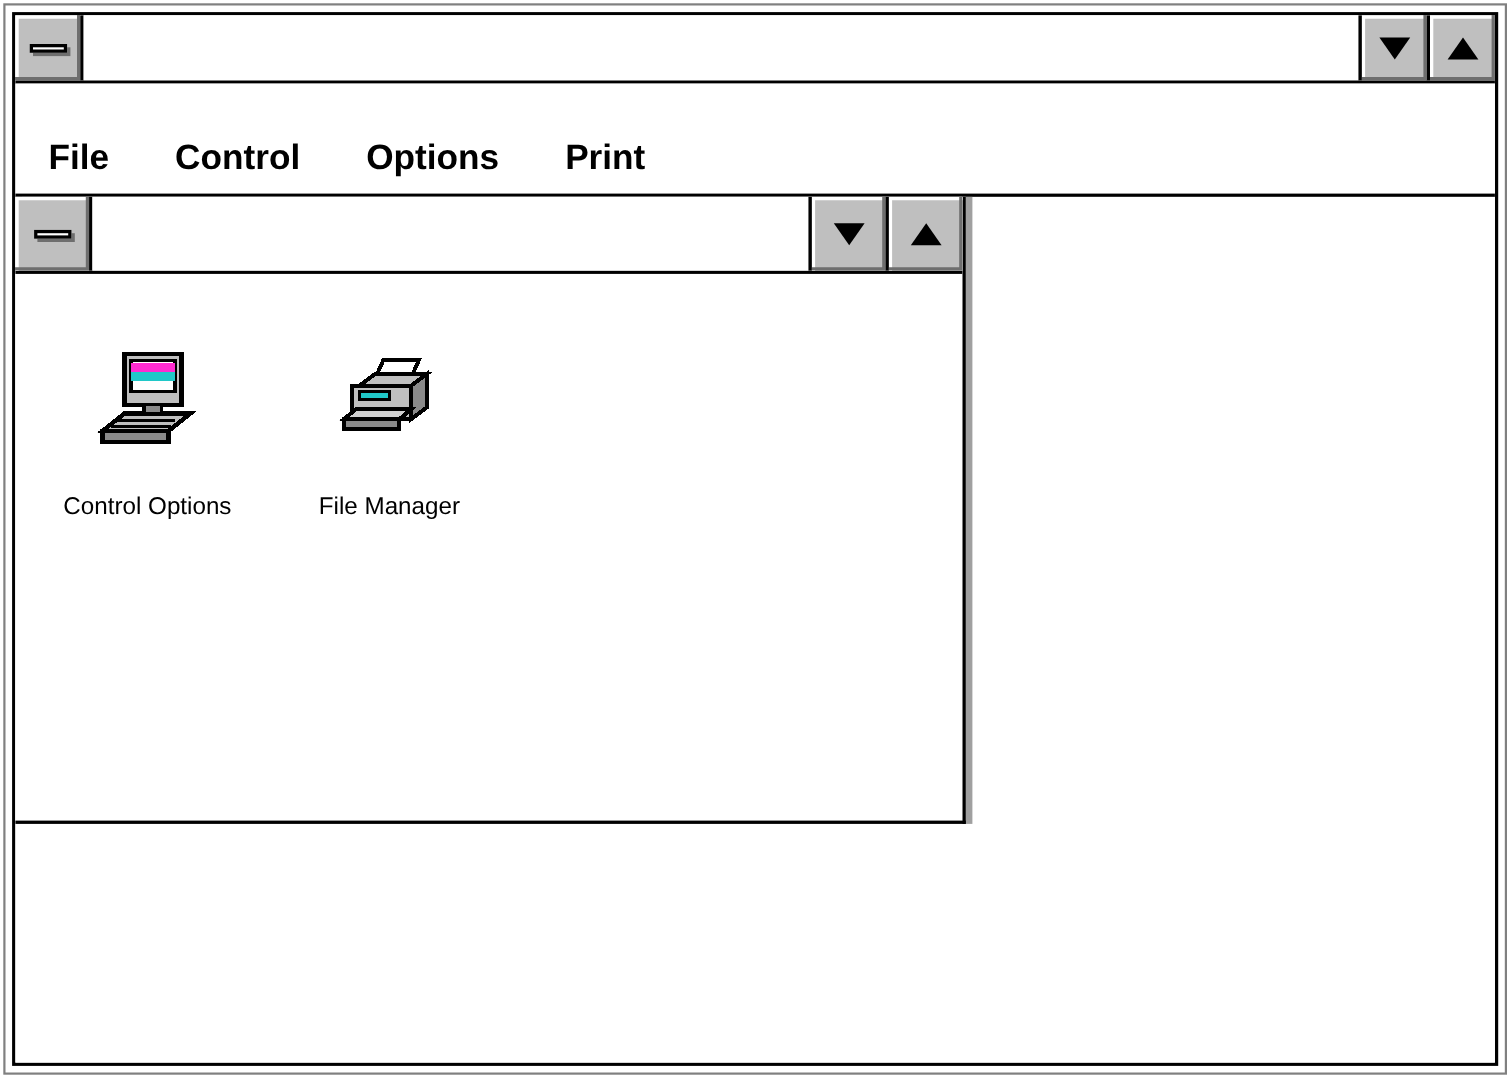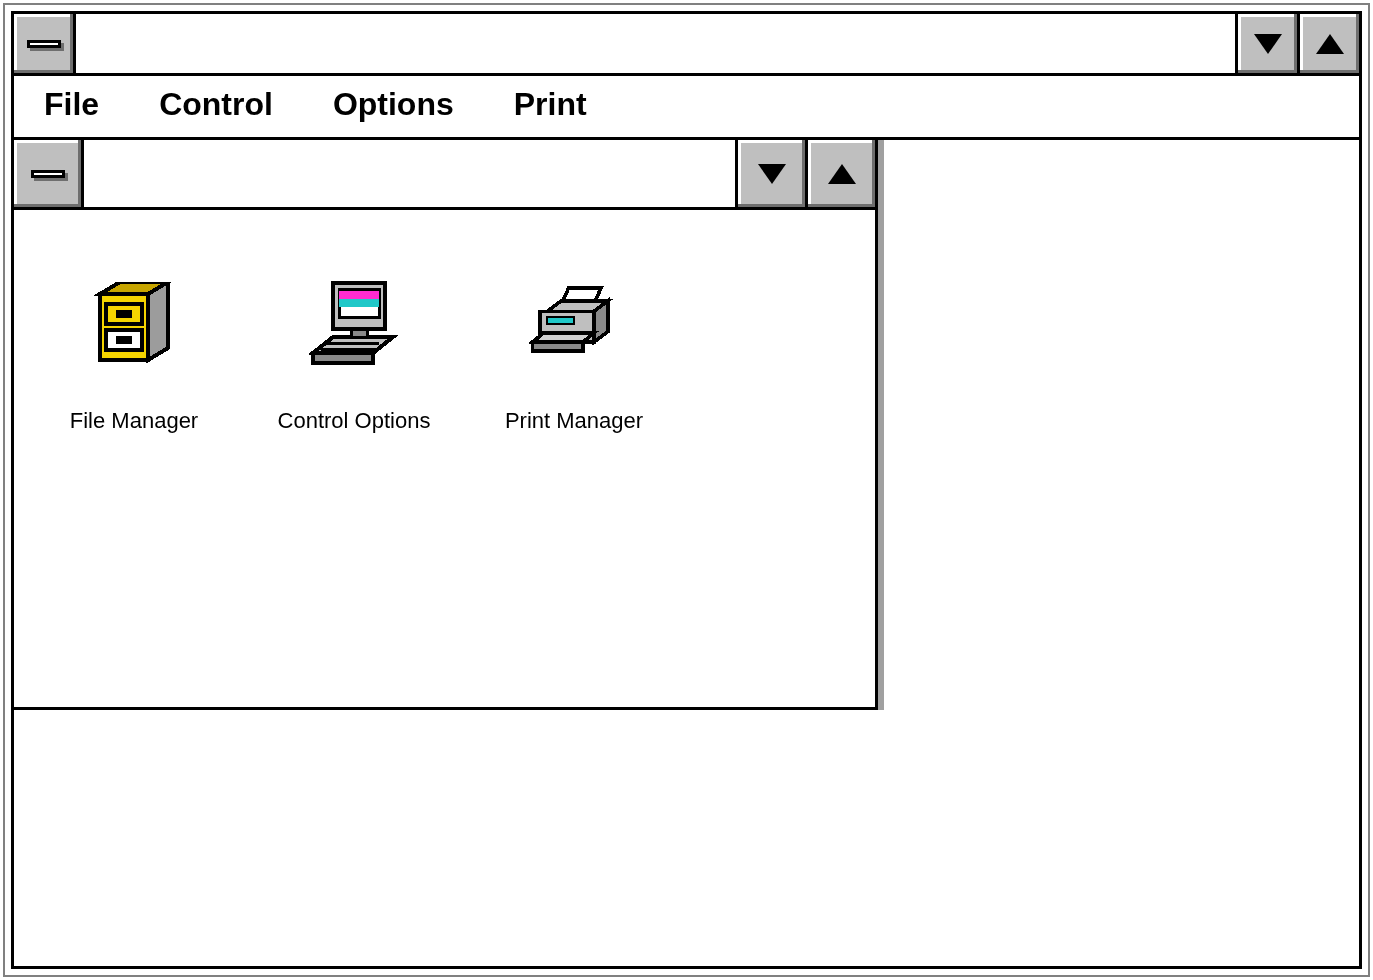--- a/index.html
+++ b/index.html
@@ -87,21 +87,21 @@
     display: flex;
     align-items: center;
     gap: 60px;
     padding: 10px 30px 14px 30px;
     border-bottom: 3px solid #000;
     font-size: 32px;
     font-weight: bold;
     color: #000;
     background: #fff;
   }
-  .menubar span { cursor: pointer; }
+  .menubar span { cursor: pointer; margin-top: 39px; }
 
   
   .client {
     position: relative;
     flex: 1;
     background: #fff;
   }
 
   
   .child-window {
@@ -195,37 +195,20 @@
             <div class="tri-down"></div>
           </div>
           <div class="tb-btn">
             <div class="tri-up"></div>
           </div>
         </div>
 
         <div class="child-body">
           <div class="icons-row">
 
-            <div class="prog-item">
-              <div class="icon-box">
-                <svg width="88" height="86" viewBox="0 0 88 86" shape-rendering="crispEdges">
-
-                  <polygon points="10,12 58,12 78,0 78,62 58,78 10,78" fill="#808080"></polygon>
-                  <rect x="10" y="12" width="48" height="66" fill="#f5d400" stroke="#000" stroke-width="4"></rect>
-                  <polygon points="58,12 78,0 78,66 58,78" fill="#9c9c9c" stroke="#000" stroke-width="4"></polygon>
-                  <polygon points="10,12 30,0 78,0 58,12" fill="#c8a600" stroke="#000" stroke-width="4"></polygon>
-
-                  <rect x="16" y="22" width="36" height="20" fill="#f5d400" stroke="#000" stroke-width="4"></rect>
-                  <rect x="26" y="28" width="16" height="8" fill="#000"></rect>
-                  <rect x="16" y="48" width="36" height="20" fill="#ffffff" stroke="#000" stroke-width="4"></rect>
-                  <rect x="26" y="54" width="16" height="8" fill="#000"></rect>
-                </svg>
-              </div>
-              <div class="label">File Manager</div>
-            </div>
 
             <div class="prog-item">
               <div class="icon-box">
                 <svg width="90" height="88" viewBox="0 0 90 88" shape-rendering="crispEdges">
 
                   <polygon points="4,72 64,72 84,56 24,56" fill="#bfbfbf" stroke="#000" stroke-width="4"></polygon>
                   <polygon points="4,72 64,72 64,82 4,82" fill="#8a8a8a" stroke="#000" stroke-width="4"></polygon>
                   <line x1="14" y1="62" x2="70" y2="62" stroke="#000" stroke-width="3"></line>
                   <line x1="12" y1="68" x2="66" y2="68" stroke="#000" stroke-width="3"></line>
 
@@ -250,21 +233,21 @@
 
                   <rect x="12" y="28" width="60" height="34" fill="#bfbfbf" stroke="#000" stroke-width="4"></rect>
                   <polygon points="72,28 88,16 88,50 72,62" fill="#8a8a8a" stroke="#000" stroke-width="4"></polygon>
 
                   <rect x="20" y="34" width="30" height="8" fill="#20c8c8" stroke="#000" stroke-width="3"></rect>
 
                   <polygon points="4,62 60,62 72,52 16,52" fill="#d0d0d0" stroke="#000" stroke-width="4"></polygon>
                   <polygon points="4,62 60,62 60,72 4,72" fill="#8a8a8a" stroke="#000" stroke-width="4"></polygon>
                 </svg>
               </div>
-              <div class="label">Print Manager</div>
+              <div class="label">File Manager</div>
             </div>
 
           </div>
         </div>
       </div>
 
     </div>
   </div>
 </div>
 

